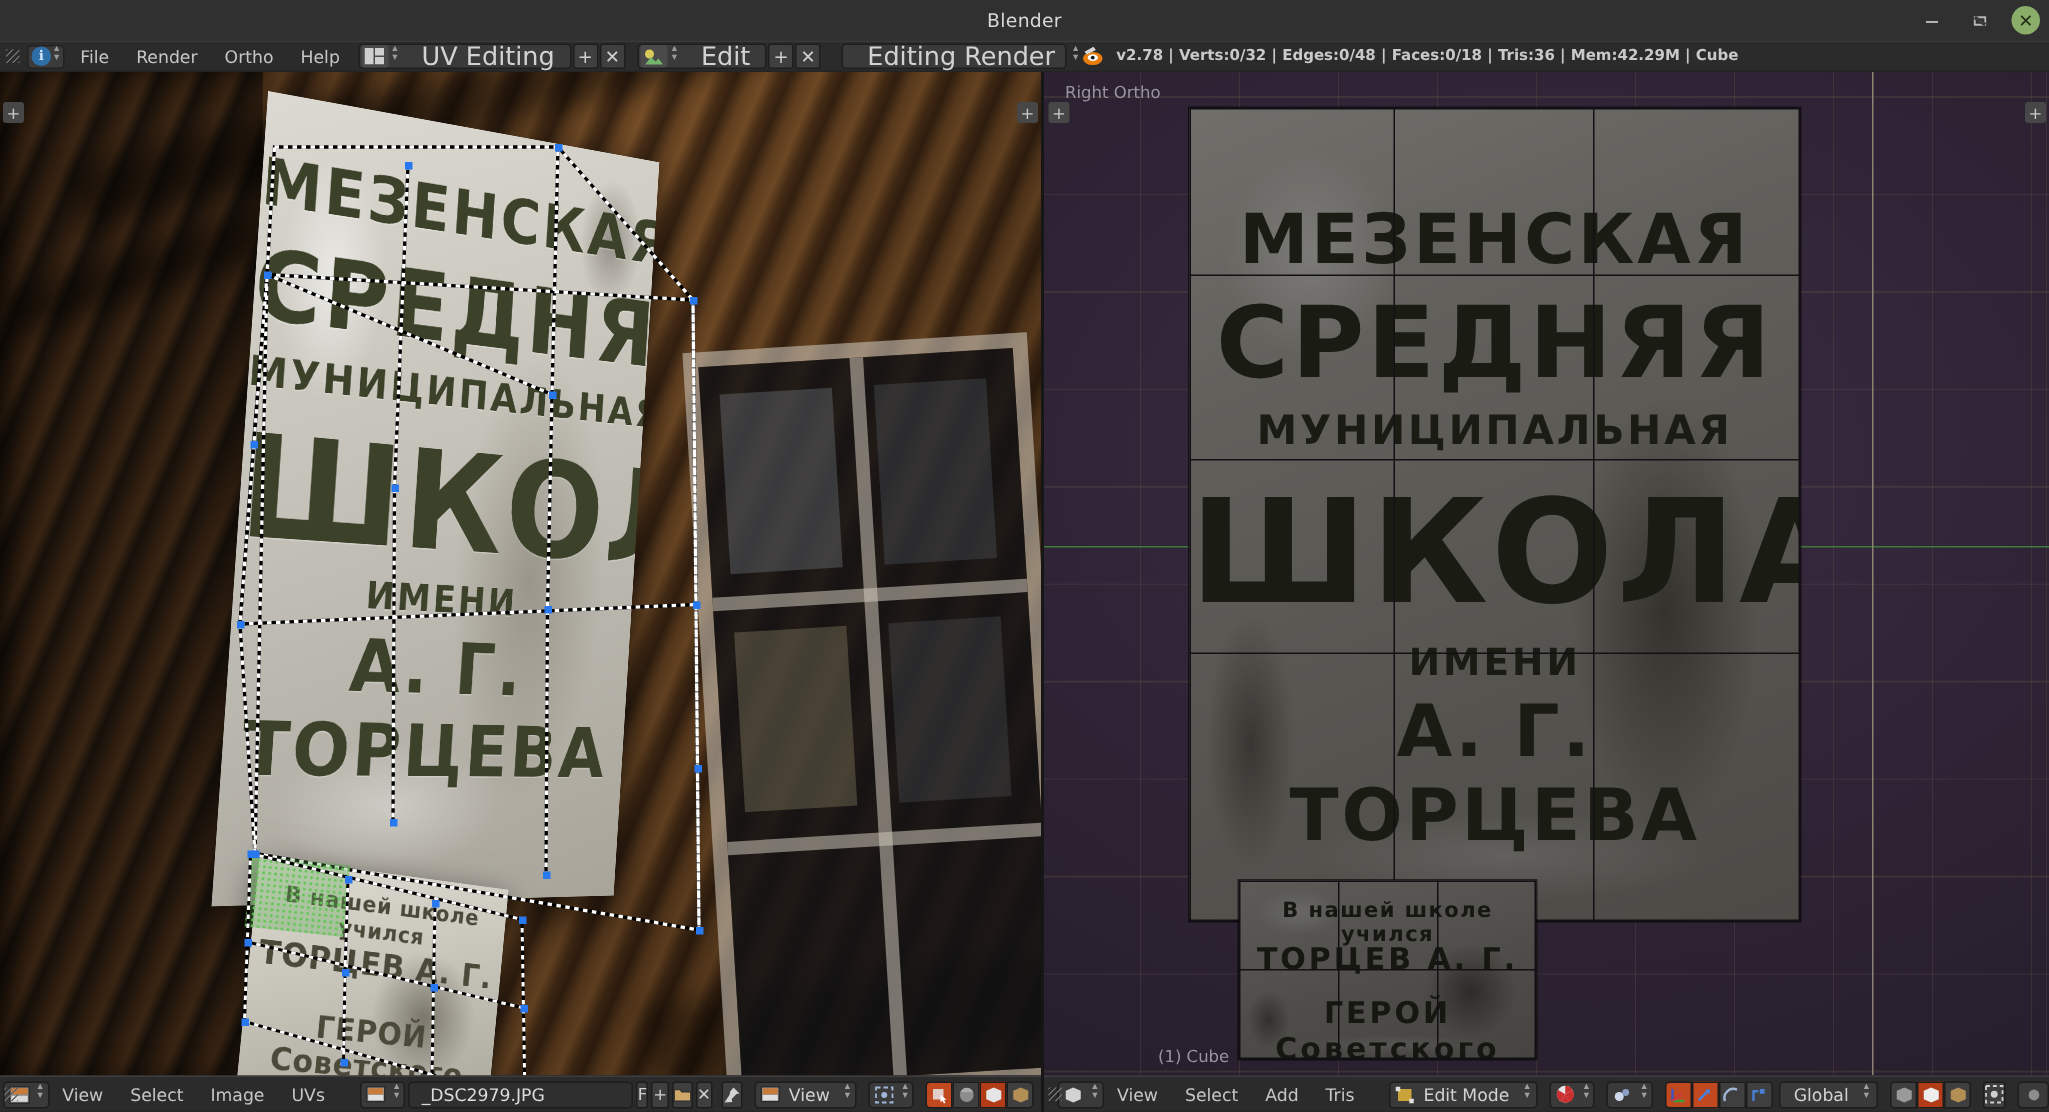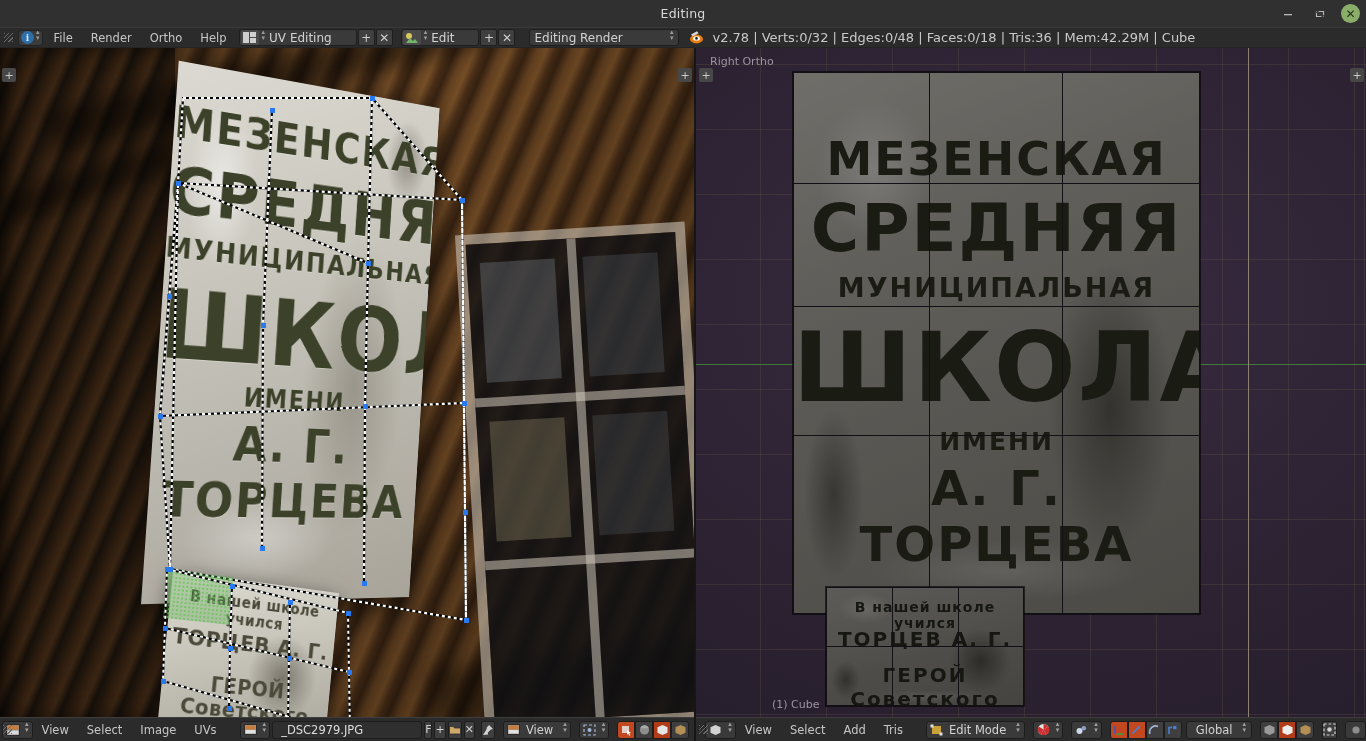--- a/index.html
+++ b/index.html
@@ -32,25 +32,25 @@
   .mb-item{ padding:0 9px; color:#c6c6c6; line-height:20px; cursor:default;}
   .ico-info{ width:13px;height:13px;border-radius:50%; background:#2f6fa8; color:#cfe6ff;
     font-size:9px; font-weight:bold; display:flex;align-items:center;justify-content:center;
     font-family:"DejaVu Serif",serif;}
   .updown{ display:inline-flex;flex-direction:column; line-height:0; margin-left:2px; color:#9a9a9a;}
   .updown i{ font-style:normal; font-size:7px; display:block; height:6px;}
   .dd{ display:flex; align-items:center; height:17px; background:#3a3a3a;
     border:1px solid #1e1e1e; border-radius:3px; margin-left:3px; }
   .dd .ic{ width:18px;height:15px; background:#4a4a4a; margin:0 1px; border-radius:2px;
     display:flex;align-items:center;justify-content:center;}
-  .dd .txt{ color:#d2d2d2; font-size:12px; padding:0 24px 0 4px; white-space:nowrap;}
+  .dd .txt{ color:#d2d2d2; font-size:17px; padding:0 10px 0 4px; white-space:nowrap;margin-left:12px;}
   .sqbtn{ width:17px;height:17px; background:#3f3f3f; border:1px solid #1e1e1e;
     display:flex;align-items:center;justify-content:center; color:#d0d0d0;font-size:12px;
     margin-left:1px; border-radius:2px;}
-  .statustxt{ color:#c9c9c9; font-size:13px; margin-left:8px; white-space:nowrap;}
+  .statustxt{ color:#c9c9c9; font-size:10px; margin-left:8px; white-space:nowrap;font-weight:bold;}
   .bicon{width:15px;height:15px;display:inline-block;vertical-align:middle;}
 
   
   #uvarea{ position:absolute; left:0; top:48px; width:694px; height:669px; overflow:hidden;
     background:#1d1713; }
   #viewarea{ position:absolute; left:696px; top:48px; width:670px; height:669px; overflow:hidden;
     background:#4c1d95; }
   #vsplit{ position:absolute; left:694px; top:48px; width:2px; height:693px; background:#161616;}
 
   
@@ -157,21 +157,21 @@
   .grp .fbtn:first-child{border-radius:3px 0 0 3px;}
   .grp .fbtn:last-child{border-radius:0 3px 3px 0;}
   .spin{display:flex;flex-direction:column;line-height:0;color:#a0a0a0;margin:0 3px;}
   .spin i{font-style:normal;font-size:7px;height:6px;}
   svg{display:block;}
 </style>
 </head>
 <body>
 
 <div id="titlebar">
-  <span class="ttl">Editing</span>
+  <span class="ttl">Blender</span>
   <div id="winbtns">
     <div class="wbtn">
       <svg width="12" height="12" viewBox="0 0 12 12">
           <rect x="2" y="6" width="8" height="1.3" fill="#b8b8b8"></rect>
         </svg>
     </div>
     <div class="wbtn">
       <svg width="12" height="12" viewBox="0 0 12 12">
           <path d="M2.5 3.5h7v5h-7z" fill="none" stroke="#b8b8b8" stroke-width="1.2"></path>
           <path d="M2.5 3.5l7 5" stroke="#3a3a3a" stroke-width="2.4"></path>

